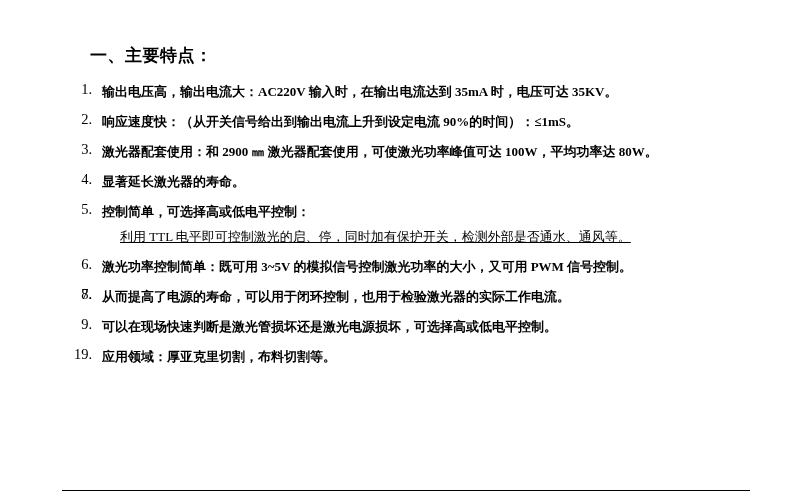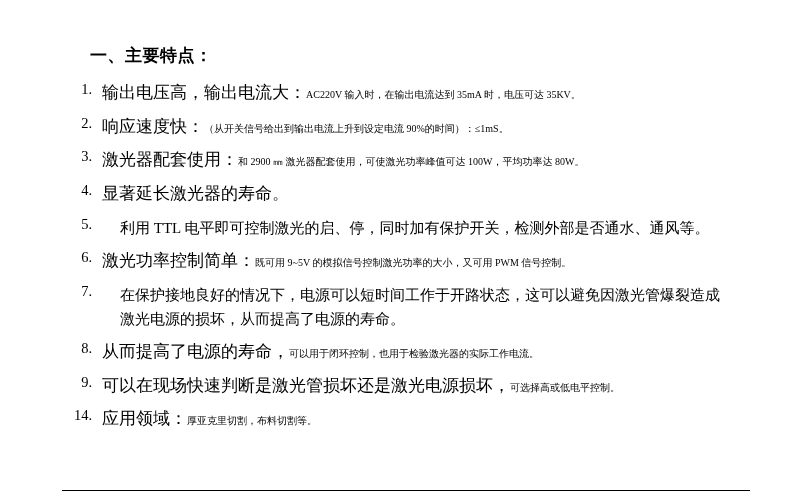--- a/index.html
+++ b/index.html
@@ -43,32 +43,33 @@
     top: 0;
     width: 30px;
     text-align: right;
     font-size: 14.5px;
   }
   .line {
     font-size: 14.5px;
     line-height: 1.45;
   }
   .lead {
-    font-weight: normal;
-    font-size: 17px;
+    font-weight: bold;
+    font-size: 13px;
   }
   .rest {
-    font-weight: normal;
-    font-size: 10px;
+    font-weight: bold;
+    font-size: 13px;
   }
   .sub {
-    font-size: 15px;
+    font-size: 13px;
     line-height: 1.62;
     margin-top: 4px;
     padding-left: 18px;
+    text-decoration: underline;
   }
   .sub-wide {
     padding-left: 18px;
     padding-right: 10px;
   }
   .bottom-rule {
     position: absolute;
     left: 62px;
     right: 45px;
     bottom: 6px;
@@ -100,45 +101,45 @@
       <div class="line"><span class="lead">激光器配套使用：</span><span class="rest">和 2900 ㎜ 激光器配套使用，可使激光功率峰值可达 100W，平均功率达 80W。</span></div>
     </li>
 
     <li>
       <span class="num">4.</span>
       <div class="line"><span class="lead">显著延长激光器的寿命。</span><span class="rest"></span></div>
     </li>
 
     <li>
       <span class="num">5.</span>
+      <div class="line"><span class="lead">控制简单，可选择高或低电平控制：</span><span class="rest"></span></div>
       <div class="sub">利用 TTL 电平即可控制激光的启、停，同时加有保护开关，检测外部是否通水、通风等。</div>
     </li>
 
     <li>
       <span class="num">6.</span>
-      <div class="line"><span class="lead">激光功率控制简单：</span><span class="rest">既可用 9~5V 的模拟信号控制激光功率的大小，又可用 PWM 信号控制。</span></div>
+      <div class="line"><span class="lead">激光功率控制简单：</span><span class="rest">既可用 3~5V 的模拟信号控制激光功率的大小，又可用 PWM 信号控制。</span></div>
     </li>
 
     <li>
       <span class="num">7.</span>
-      <div class="sub sub-wide">在保护接地良好的情况下，电源可以短时间工作于开路状态，这可以避免因激光管爆裂造成激光电源的损坏，从而提高了电源的寿命。</div>
     </li>
 
     <li>
       <span class="num">8.</span>
       <div class="line"><span class="lead">从而提高了电源的寿命，</span><span class="rest">可以用于闭环控制，也用于检验激光器的实际工作电流。</span></div>
     </li>
 
     <li>
       <span class="num">9.</span>
       <div class="line"><span class="lead">可以在现场快速判断是激光管损坏还是激光电源损坏，</span><span class="rest">可选择高或低电平控制。</span></div>
     </li>
 
     <li>
-      <span class="num">14.</span>
+      <span class="num">19.</span>
       <div class="line"><span class="lead">应用领域：</span><span class="rest">厚亚克里切割，布料切割等。</span></div>
     </li>
 
   </ol>
 
   <div class="bottom-rule"></div>
 
 </div>
 
 </body></html>

